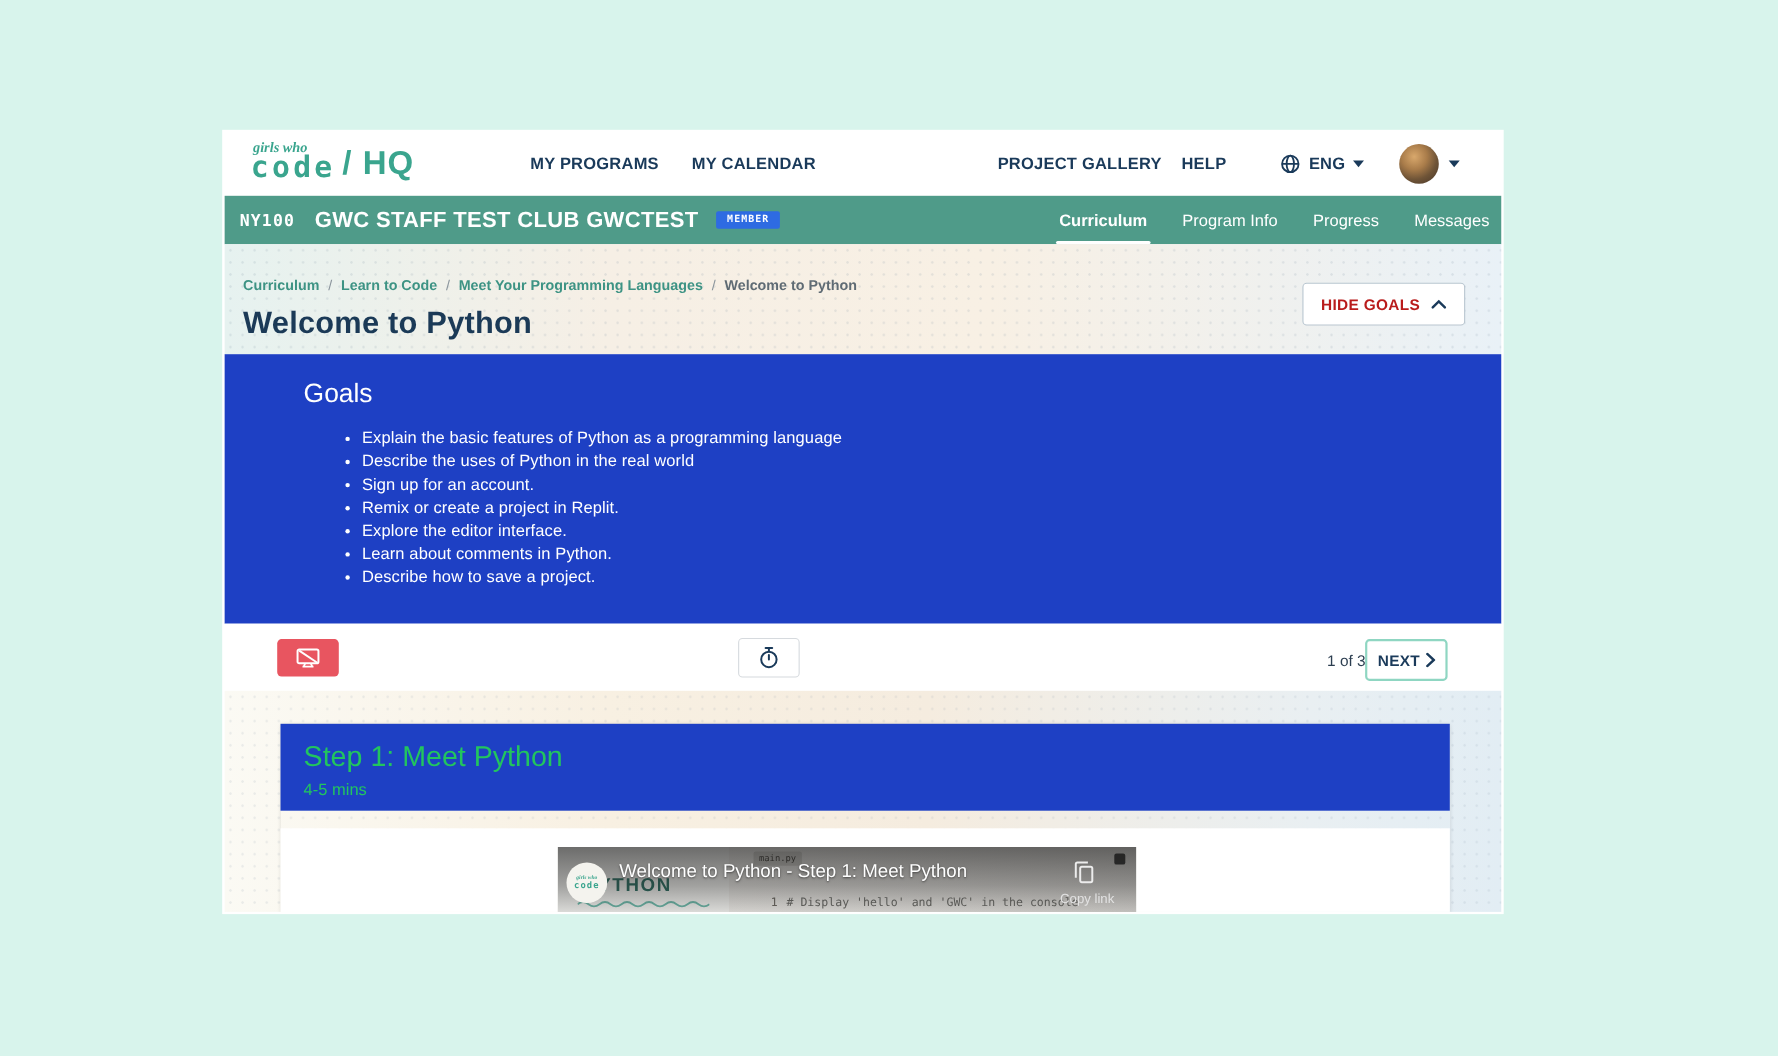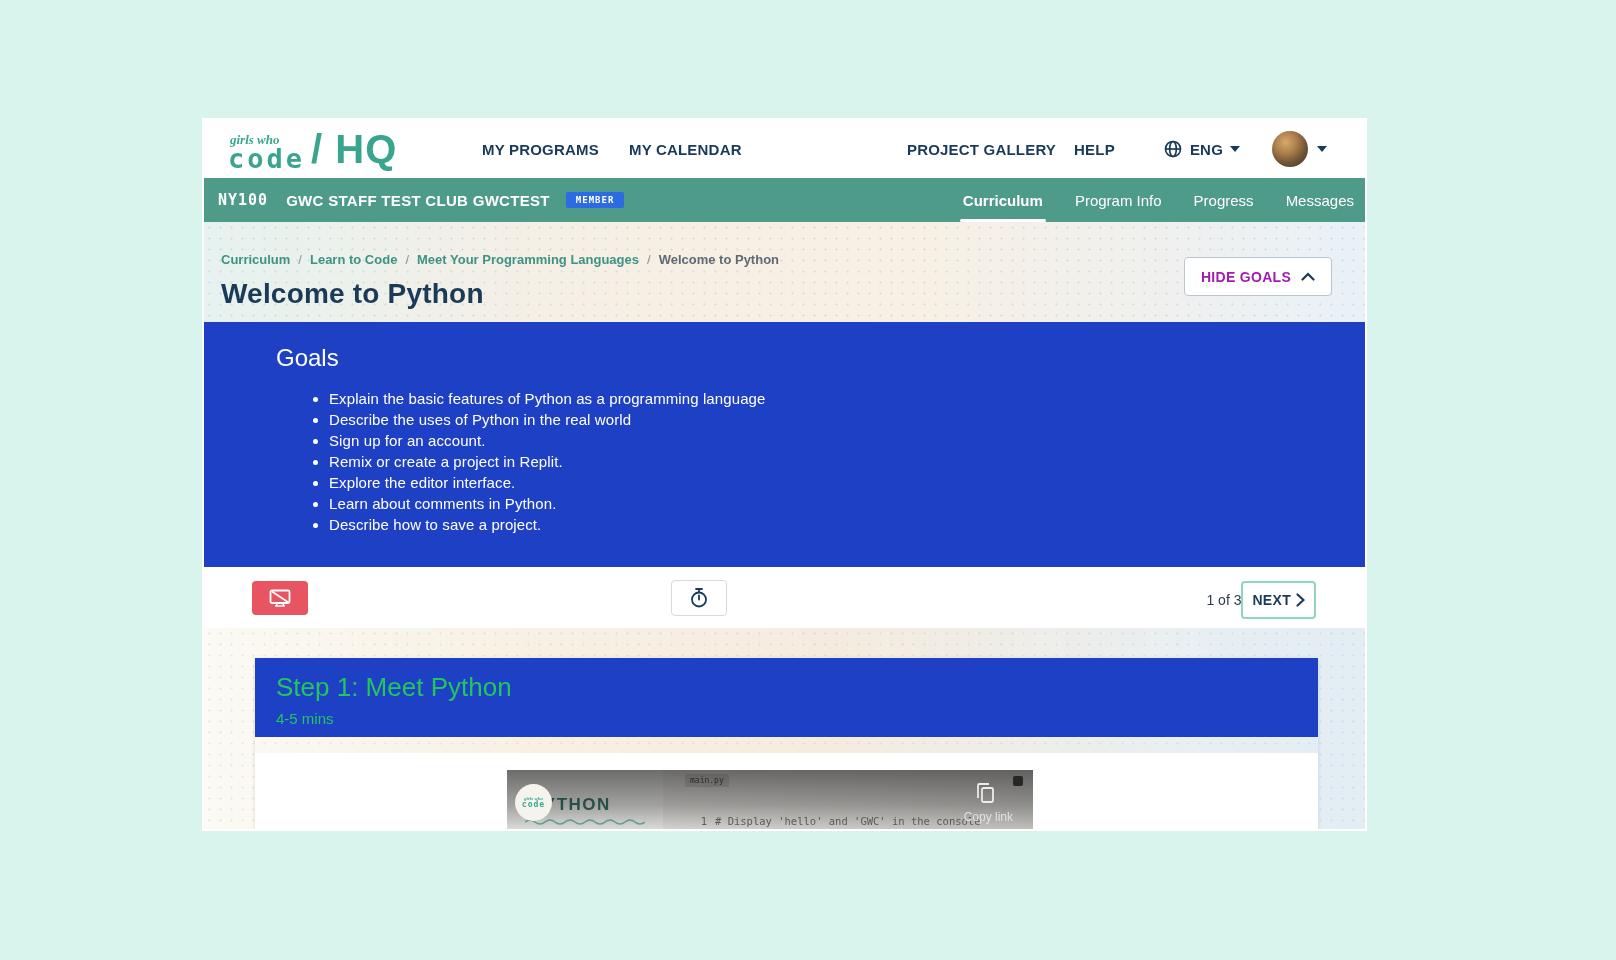--- a/index.html
+++ b/index.html
@@ -8,56 +8,56 @@
 
   .card { position:absolute; left:204px; top:120px; width:1161px; height:709px;
           background:#ffffff; box-shadow:0 0 0 2px #ffffff; overflow:hidden; }
 
   
   .header { position:absolute; left:0; top:0; width:100%; height:58px; background:#fff; }
   .logo { position:absolute; left:24px; top:7px; display:flex; align-items:flex-end; color:#3aa58e; cursor:pointer; }
   .logo-stack { display:flex; flex-direction:column; line-height:1; }
   .logo-script { font-family:"Liberation Serif", serif; font-style:italic; font-weight:bold; font-size:13px; margin-left:2px; margin-bottom:-1px; }
   .logo-word { font-size:27px; font-weight:bold; letter-spacing:3px; font-family:"DejaVu Sans Mono", monospace; }
-  .logo-hq { font-size:40px; font-weight:bold; margin-left:6px; letter-spacing:1px; }
+  .logo-hq { font-size:30px; font-weight:bold; margin-left:6px; letter-spacing:1px; }
   .nav-left { position:absolute; left:278px; top:0; height:58px; display:flex; align-items:center; gap:30px; }
   .nav-right { position:absolute; right:38px; top:0; height:58px; display:flex; align-items:center; }
   .topnav-item { font-size:15px; font-weight:bold; color:#1a3a5a; letter-spacing:.2px; cursor:pointer; white-space:nowrap; }
   .gap30 { margin-left:18px; } .gap48 { margin-left:48px; } .gap32 { margin-left:32px; }
   .lang { display:flex; align-items:center; gap:7px; cursor:pointer; }
   .caret { width:0; height:0; border-left:5px solid transparent; border-right:5px solid transparent; border-top:6px solid #1a3a5a; display:inline-block; }
   .avatar { width:36px; height:36px; border-radius:50%; margin-right:9px;
             background:radial-gradient(circle at 38% 32%, #d9a86c 0%, #a97c4a 35%, #6f5437 62%, #433327 100%); cursor:pointer; }
   .avatar-group { display:flex; align-items:center; }
 
   
   .clubbar { position:absolute; left:0; top:58px; width:100%; height:44px; background:#4f9b89;
              display:flex; align-items:center; color:#fff; }
   .club-code { font-family:"DejaVu Sans Mono", monospace; font-weight:bold; font-size:15px; margin-left:14px; letter-spacing:1px; }
-  .club-name { font-size:15px; font-weight:bold; letter-spacing:.3px; margin-left:18px; white-space:nowrap; }
+  .club-name { font-size:20px; font-weight:bold; letter-spacing:.3px; margin-left:18px; white-space:nowrap; }
   .member-badge { margin-left:16px; background:#2e6be2; color:#fff; font-family:"DejaVu Sans Mono", monospace;
                   font-size:9px; font-weight:bold; letter-spacing:1px; padding:3px 10px; border-radius:2px; }
   .club-tabs { margin-left:auto; height:100%; display:flex; align-items:stretch; gap:26px; padding-right:8px; }
   .club-tab { display:flex; align-items:center; font-size:15px; color:#fff; cursor:pointer; position:relative; padding:0 3px; white-space:nowrap; }
   .club-tab.active { font-weight:bold; }
   .club-tab.active::after { content:""; position:absolute; left:0; right:0; bottom:0; height:3px; background:#fff; border-radius:2px; }
 
   
   .hero { position:absolute; left:0; top:102px; width:100%; height:100px;
           background-image:radial-gradient(rgba(120,140,160,0.16) 1px, transparent 1.3px),
                            linear-gradient(90deg,#e6f2f0 0%, #f6efe5 30%, #f8f0e4 60%, #e9f1f7 100%);
           background-size:11px 11px, 100% 100%; }
   .breadcrumb { position:absolute; left:17px; top:30px; font-size:13px; font-weight:bold; display:flex; gap:8px; align-items:center; }
   .crumb-link { color:#3d9384; cursor:pointer; }
   .crumb-sep { color:#8a949c; font-weight:normal; }
   .crumb-current { color:#5f6b74; }
   .page-title { position:absolute; left:17px; top:56px; font-size:28px; font-weight:bold; color:#1b3a57; letter-spacing:.2px; }
   .hide-goals-btn { position:absolute; right:33px; top:35px; width:148px; height:39px; background:#fff;
                     border:1px solid #b9c6d0; border-radius:4px; display:flex; align-items:center; justify-content:center;
-                    gap:10px; font-size:14px; font-weight:bold; color:#a21caf; cursor:pointer; letter-spacing:.3px; }
+                    gap:10px; font-size:14px; font-weight:bold; color:#b91c1c; cursor:pointer; letter-spacing:.3px; }
 
   
   .goals { position:absolute; left:0; top:202px; width:100%; height:245px; background:#1e40c4; color:#fff;text-decoration:underline; }
   .goals-heading { position:absolute; left:72px; top:22px; font-size:24px; font-weight:400; }
   .goals-list { position:absolute; left:0; top:66px; padding-left:125px; list-style:disc; }
   .goals-list li { font-size:15px; line-height:21px; letter-spacing:.1px; }
 
   
   .toolbar { position:absolute; left:0; top:447px; width:100%; height:61px; background:#fff; }
   .present-btn { position:absolute; left:48px; top:14px; width:56px; height:34px; background:#e85560; border:none;
@@ -245,20 +245,21 @@
               <div><span class="ln">1</span><span class="cmt"># Display 'hello' and 'GWC' in the console</span></div>
               
               
             </div>
           </div>
           <div class="v-scrim"></div>
           <div class="v-avatar">
             <span class="s">girls who</span>
             <span class="w">code</span>
           </div>
+          <div class="v-title">Welcome to Python - Step 1: Meet Python</div>
           <span class="v-copy-icon">
             <svg width="19" height="22" viewBox="0 0 19 22" fill="none" stroke="#ececec" stroke-width="1.8" stroke-linejoin="round">
               <rect x="6" y="6" width="11" height="14" rx="1.5"></rect>
               <path d="M13 2 H3.5 A1.5 1.5 0 0 0 2 3.5 V16"></path>
             </svg>
           </span>
           <span class="v-copy-label">Copy link</span>
           <span class="v-chip"></span>
         </div>
 

